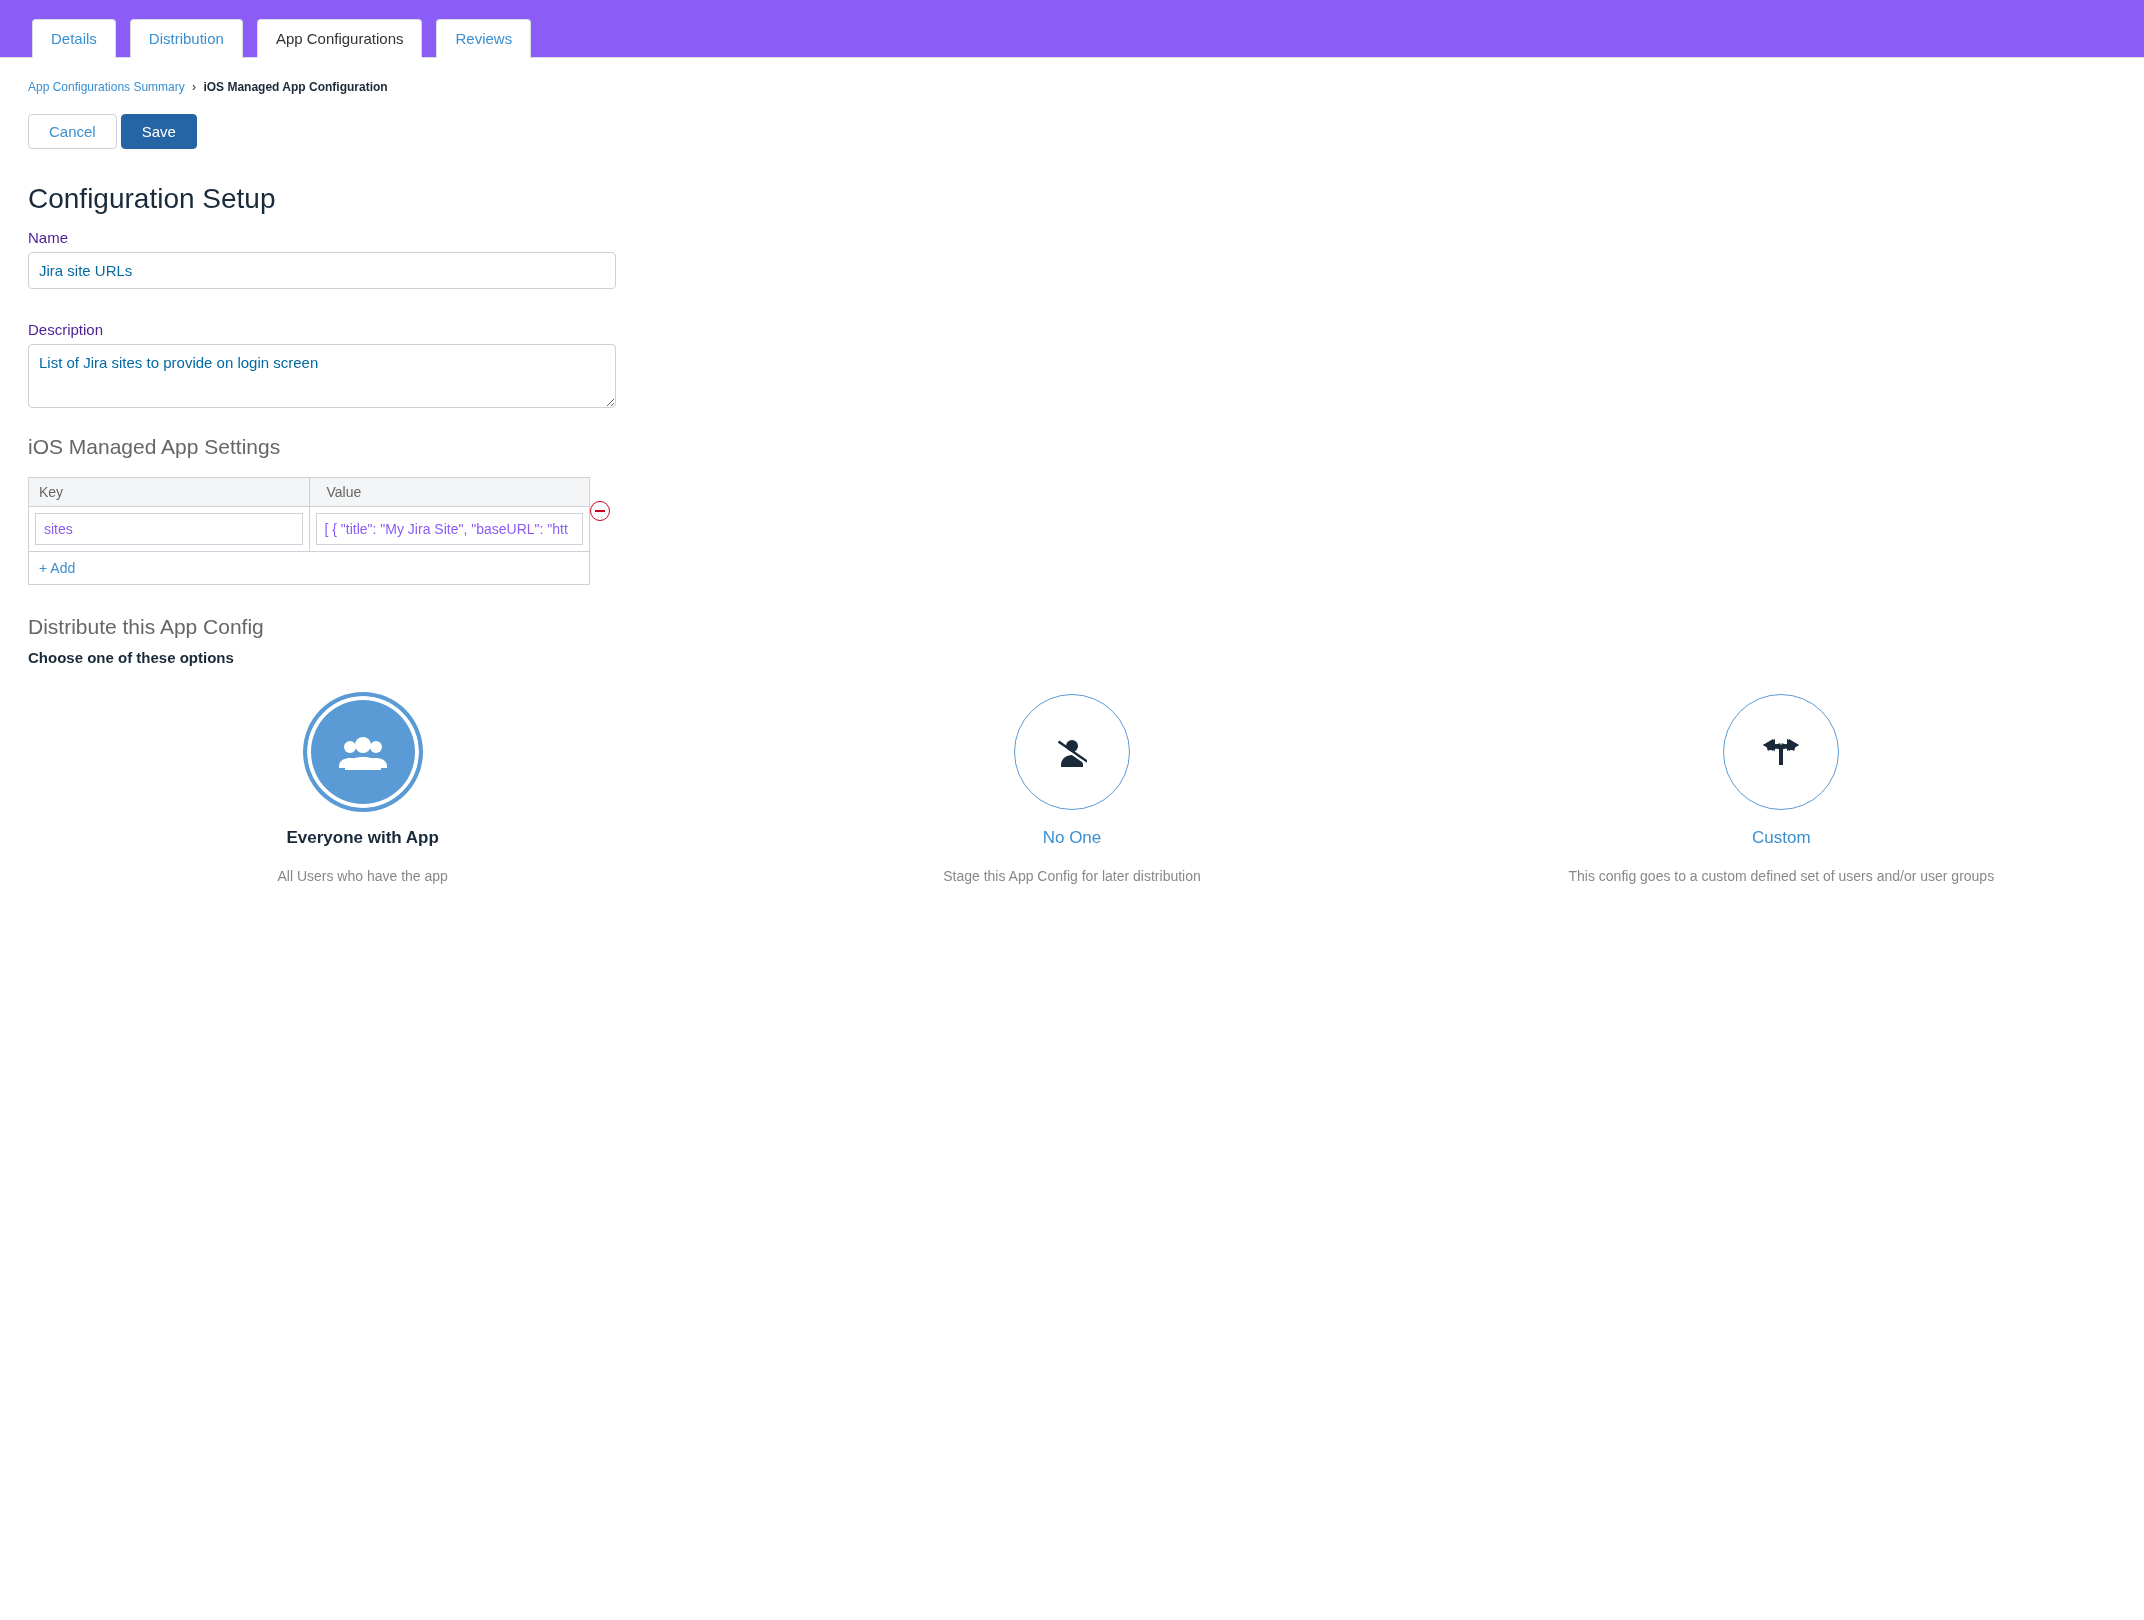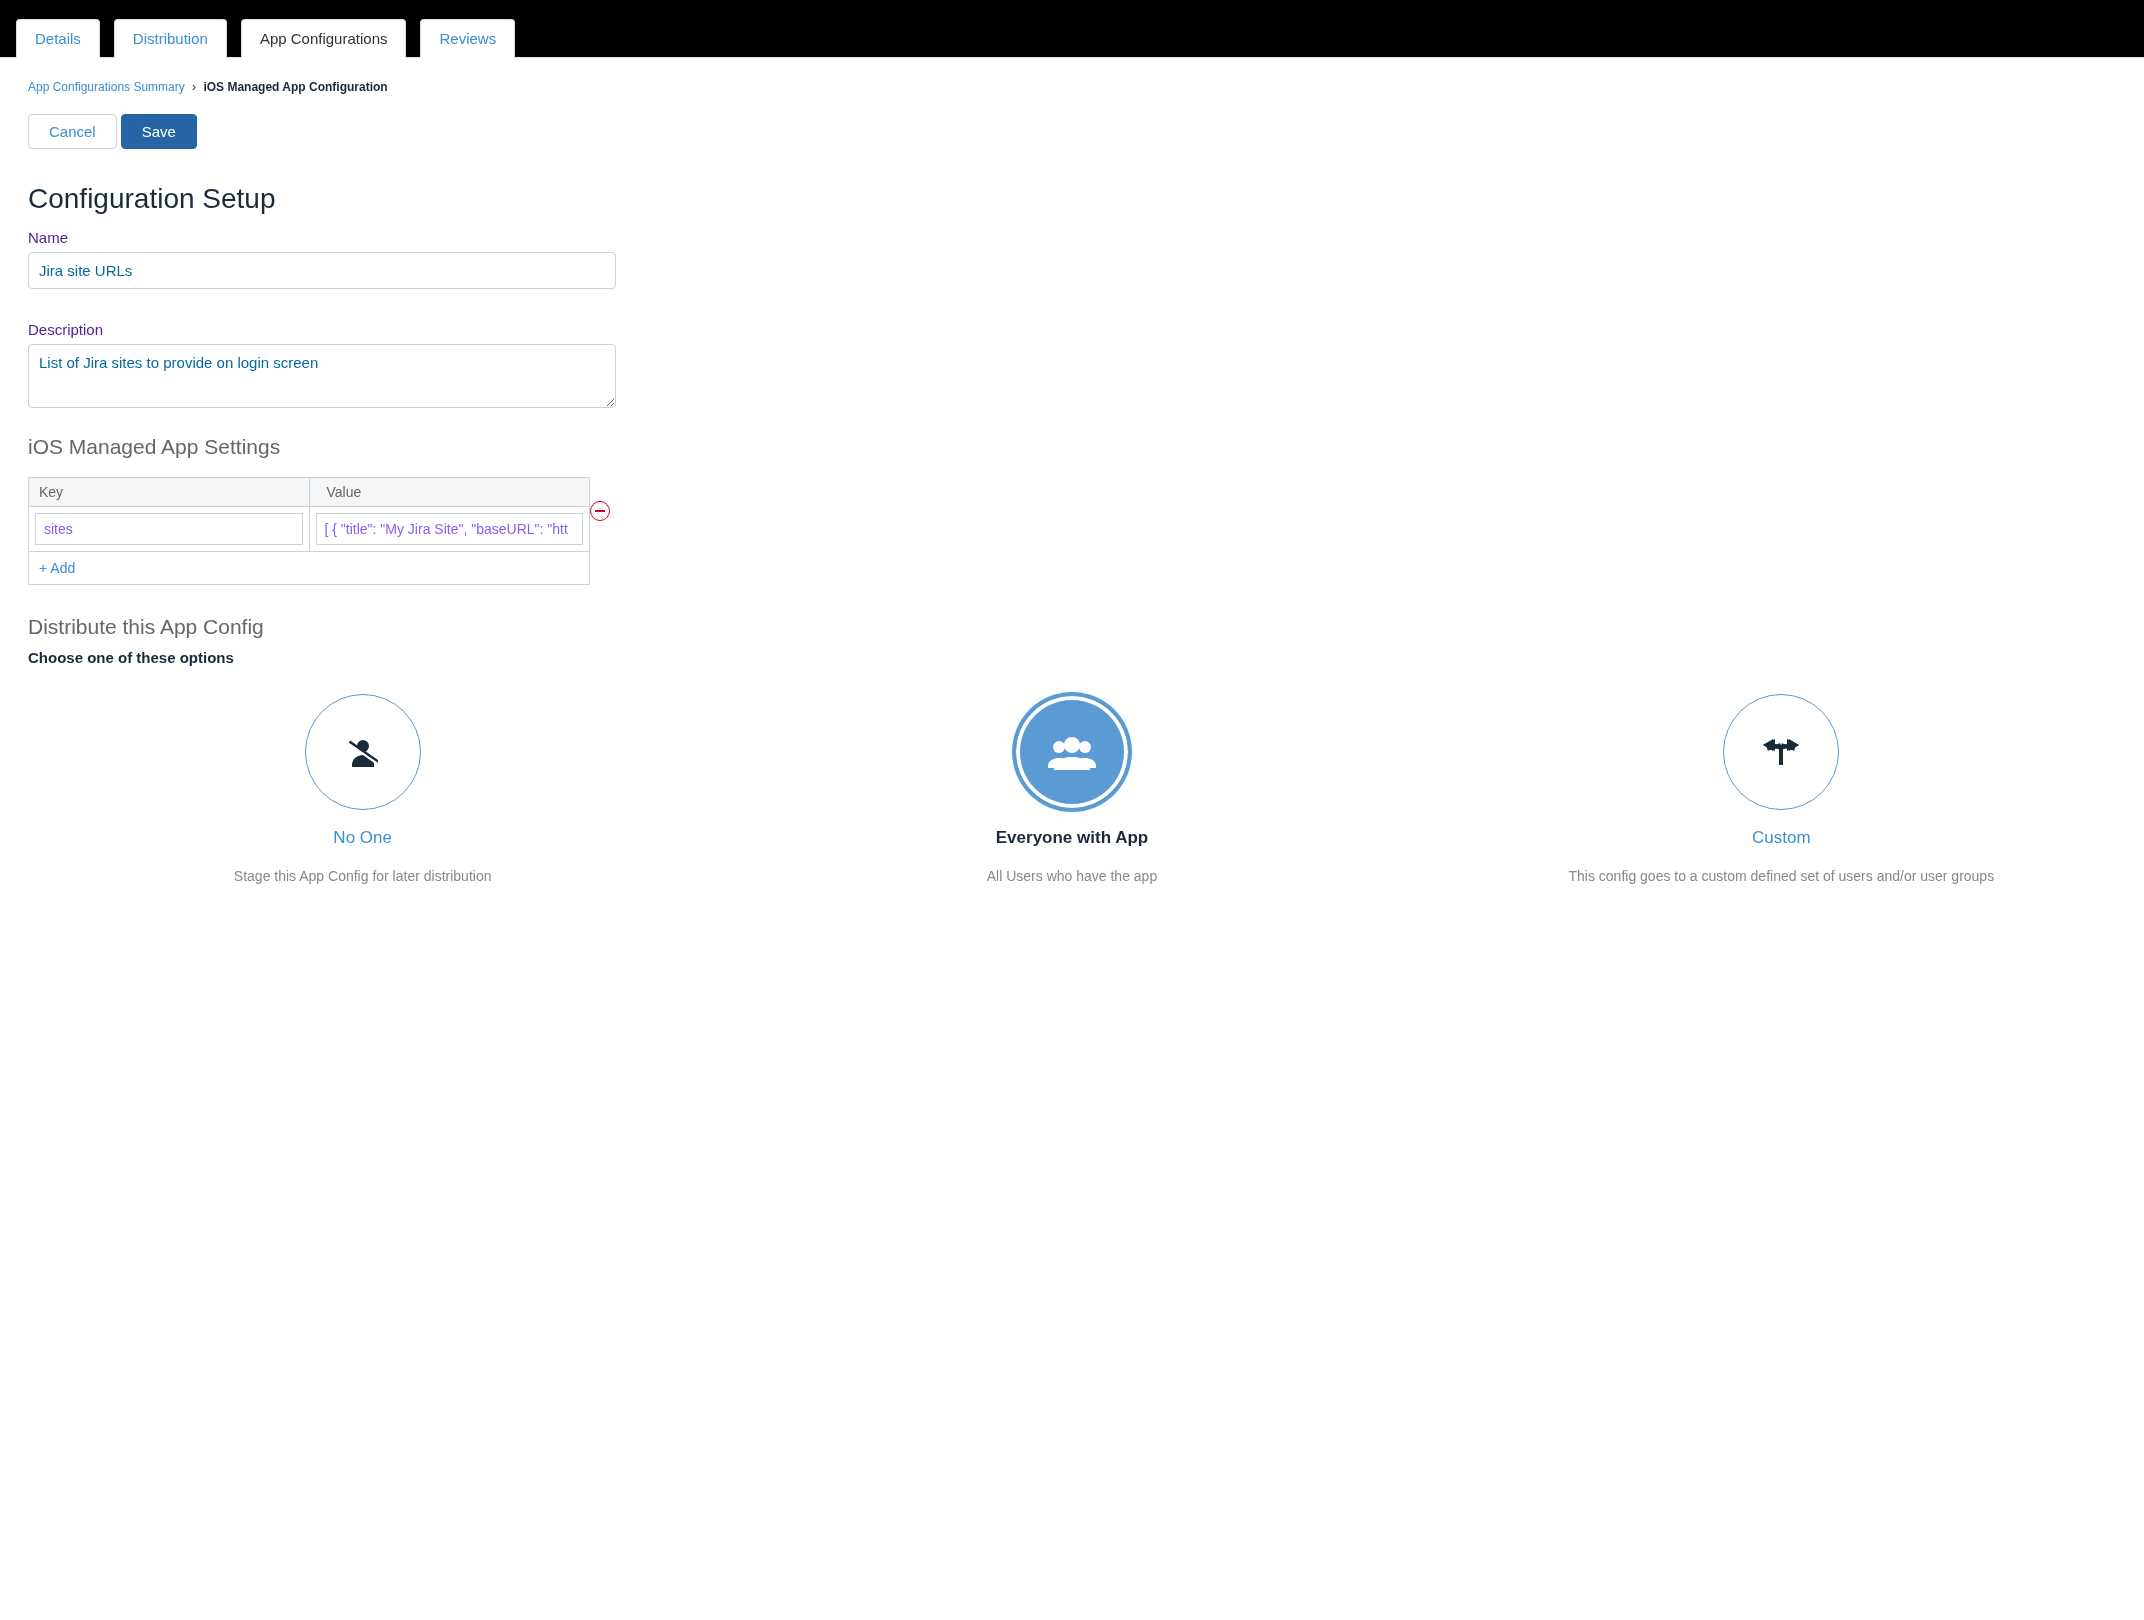--- a/index.html
+++ b/index.html
@@ -3,23 +3,23 @@
 <meta charset="utf-8">
 <style>
   * { box-sizing: border-box; margin: 0; padding: 0; }
   body {
     font-family: "Helvetica Neue", Helvetica, Arial, sans-serif;
     font-size: 14px;
     color: #333;
     background: #fff;
   }
   .tab-bar {
-    background: #000000;
+    background: #8b5cf6;
     border-bottom: 1px solid #d9dde2;
-    padding: 18px 28px 0 16px;
+    padding: 18px 28px 0 32px;
     display: flex;
     gap: 14px;
   }
   .tab {
     background: #fff;
     border: 1px solid #d9dde2;
     border-bottom: none;
     padding: 10px 18px;
     font-size: 15px;
     color: #3a8fd0;
@@ -160,45 +160,45 @@
     </span>
   </div>
   <div class="add-row">+ Add</div>
 
   <h2 class="subsection" style="margin-top:30px;">Distribute this App Config</h2>
   <div class="dist-subtitle">Choose one of these options</div>
 
   <div class="dist-options">
 
     <div class="dist-card">
-      <div class="dist-circle outline">
-        <svg width="30" height="30" viewBox="0 0 30 30" fill="#1a2a3a">
-          <circle cx="15" cy="9" r="6"></circle>
-          <path d="M4 28c0-6 5-10 11-10s11 4 11 10v2H4z"></path>
-          <rect x="-2" y="13" width="38" height="2.5" fill="#1a2a3a" transform="rotate(35 15 15)"></rect>
-          <rect x="-2" y="15.5" width="38" height="2" fill="#fff" transform="rotate(35 15 15)"></rect>
-        </svg>
-      </div>
-      <div class="dist-title link">No One</div>
-      <div class="dist-desc">Stage this App Config for later distribution</div>
-    </div>
-
-    <div class="dist-card">
       <div class="dist-circle selected">
         <svg width="48" height="36" viewBox="0 0 48 36" fill="#fff">
           <circle cx="24" cy="11" r="8"></circle>
           <circle cx="11" cy="13" r="6"></circle>
           <circle cx="37" cy="13" r="6"></circle>
           <path d="M6 34c0-7 8-11 18-11s18 4 18 11v2H6z"></path>
           <path d="M0 32c0-5 5-8 11-8 2 0 4 0 5 1-5 2-8 5-9 9H0z"></path>
           <path d="M48 32c0-5-5-8-11-8-2 0-4 0-5 1 5 2 8 5 9 9h7z"></path>
         </svg>
       </div>
       <div class="dist-title">Everyone with App</div>
       <div class="dist-desc">All Users who have the app</div>
+    </div>
+
+    <div class="dist-card">
+      <div class="dist-circle outline">
+        <svg width="30" height="30" viewBox="0 0 30 30" fill="#1a2a3a">
+          <circle cx="15" cy="9" r="6"></circle>
+          <path d="M4 28c0-6 5-10 11-10s11 4 11 10v2H4z"></path>
+          <rect x="-2" y="13" width="38" height="2.5" fill="#1a2a3a" transform="rotate(35 15 15)"></rect>
+          <rect x="-2" y="15.5" width="38" height="2" fill="#fff" transform="rotate(35 15 15)"></rect>
+        </svg>
+      </div>
+      <div class="dist-title link">No One</div>
+      <div class="dist-desc">Stage this App Config for later distribution</div>
     </div>
 
     <div class="dist-card">
       <div class="dist-circle outline">
         <svg width="40" height="30" viewBox="0 0 40 30" fill="#1a2a3a">
           <rect x="18" y="8" width="4" height="20"></rect>
           <path d="M0 10 L12 10 L12 4 L0 10 L12 16 L12 10 Z" transform="translate(2,-2)"></path>
           <path d="M4 8 L18 8 L18 12 L4 12 Z" transform="translate(2,0) rotate(-15 11 10)"></path>
           <path d="M40 10 L28 4 L28 16 Z" transform="translate(-2,-2)"></path>
           <path d="M22 8 L36 8 L36 12 L22 12 Z" transform="translate(-2,0) rotate(15 29 10)"></path>

